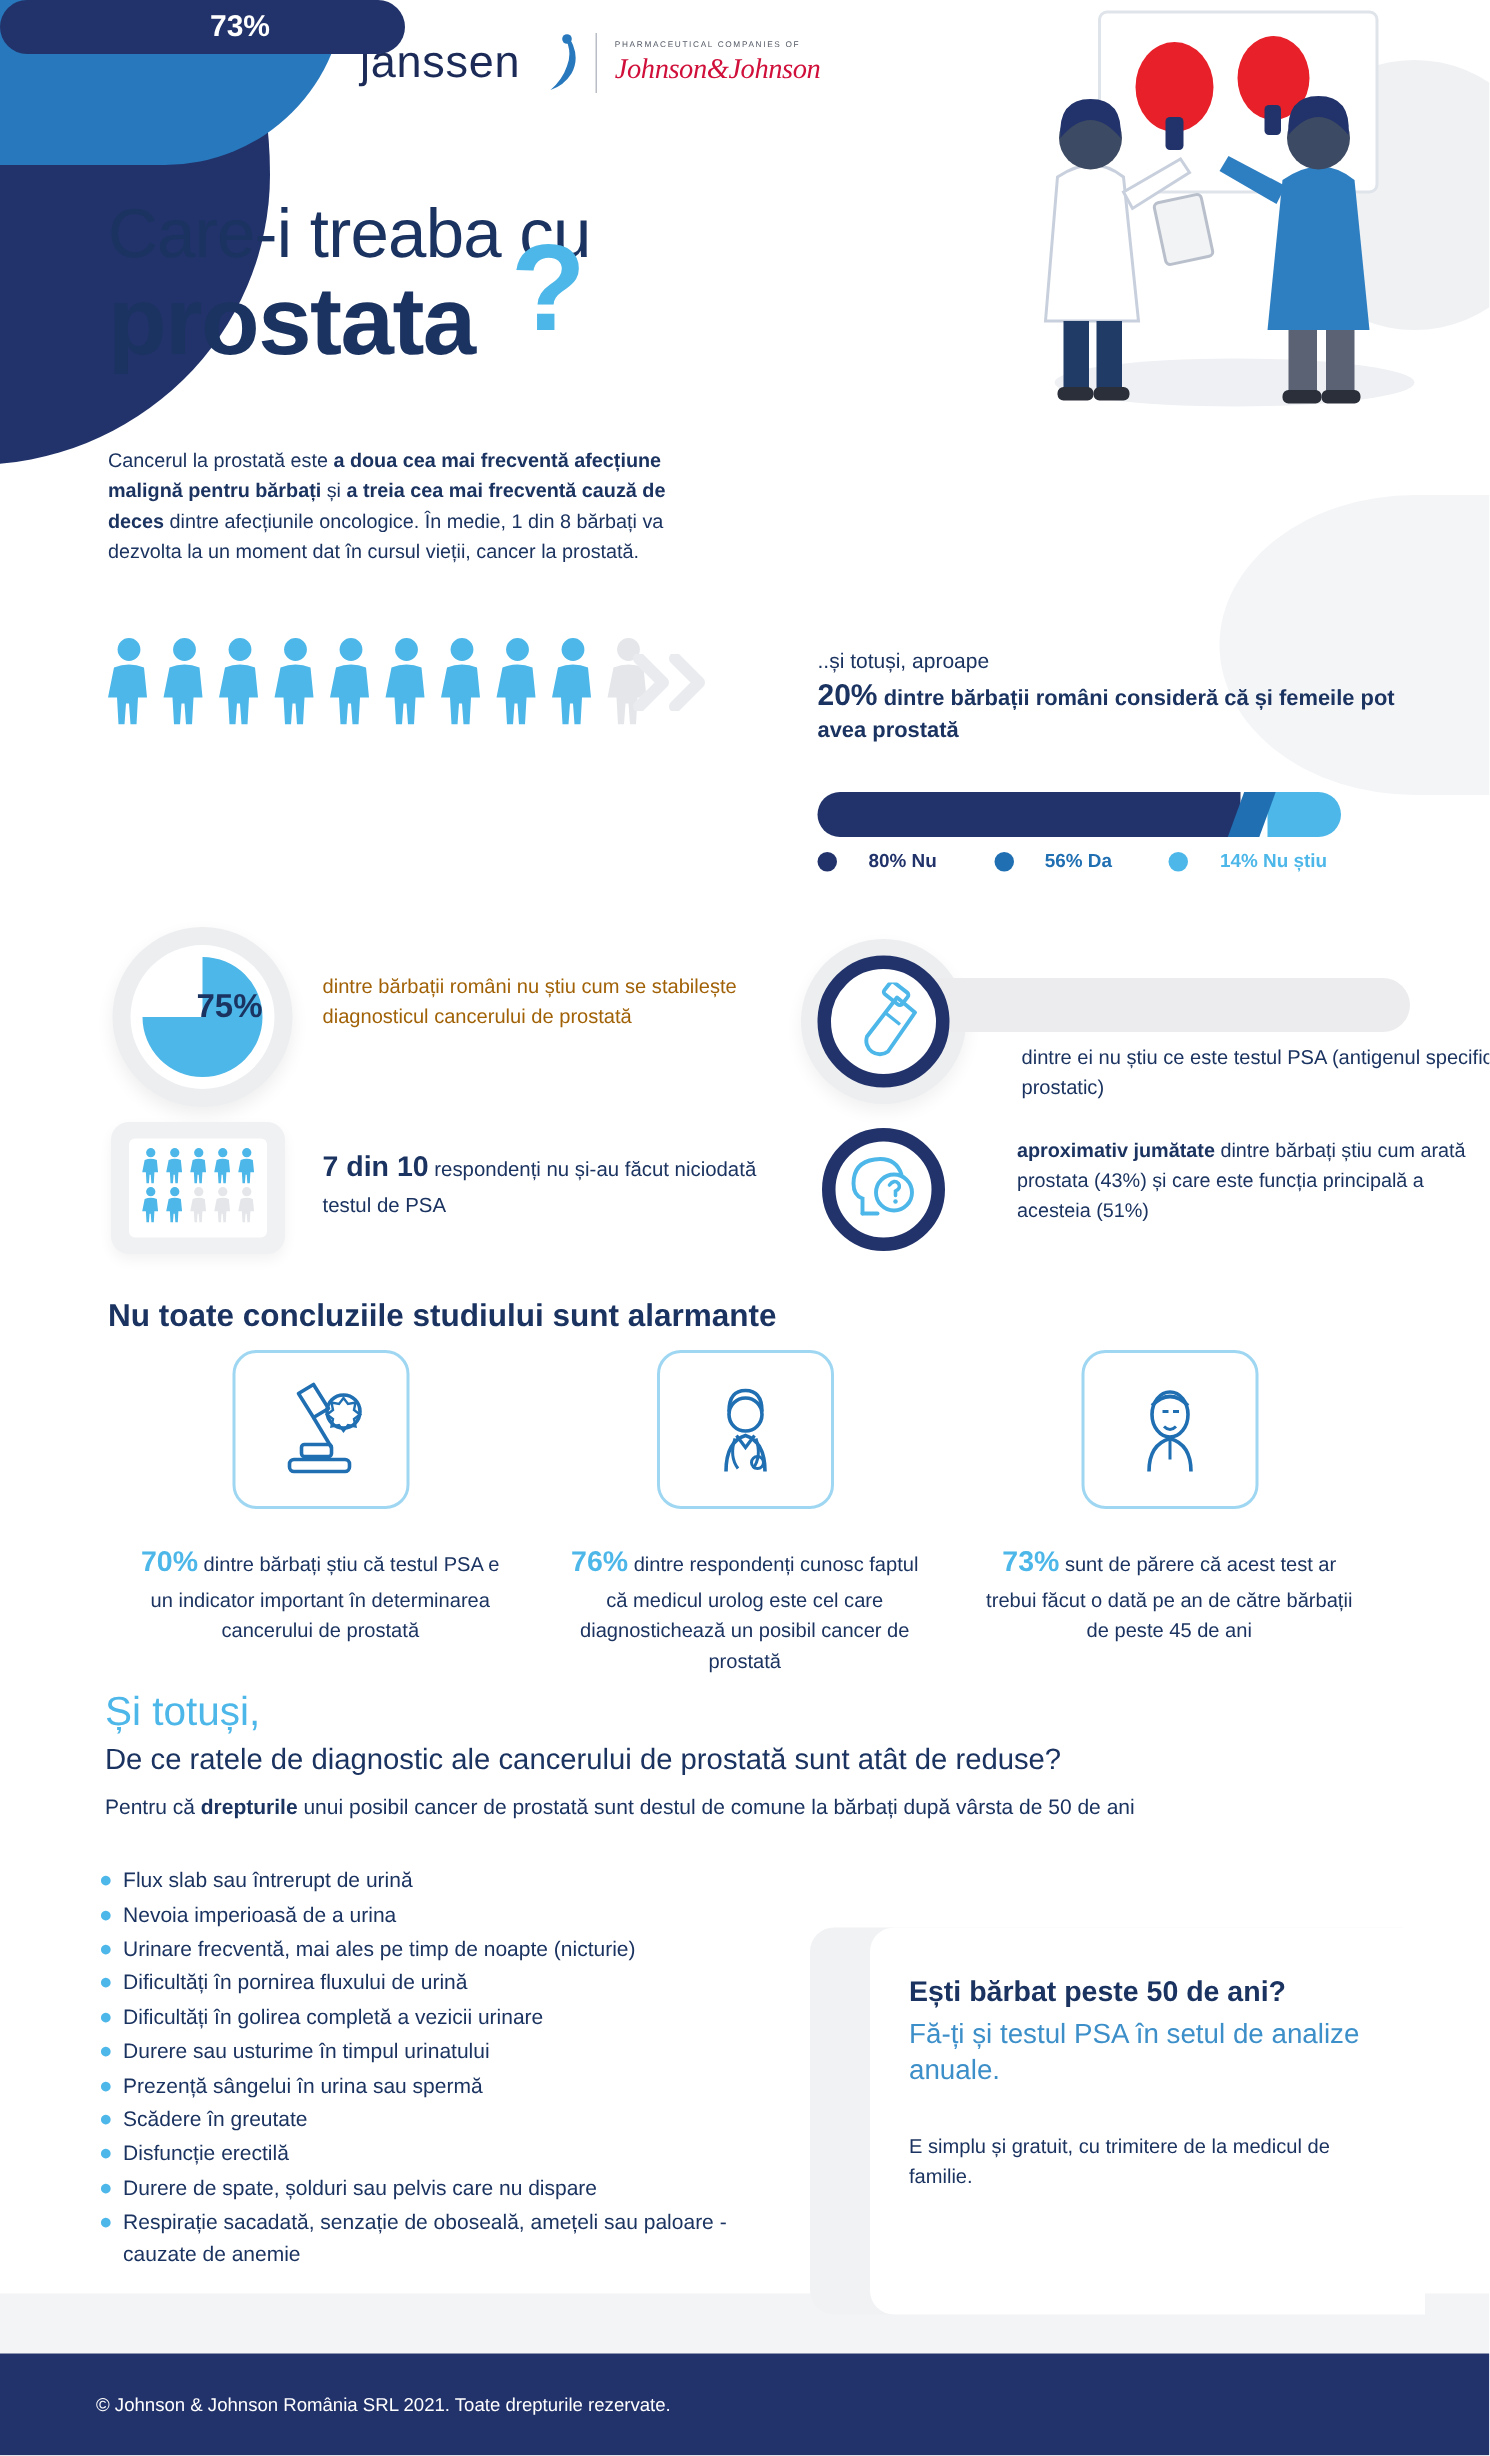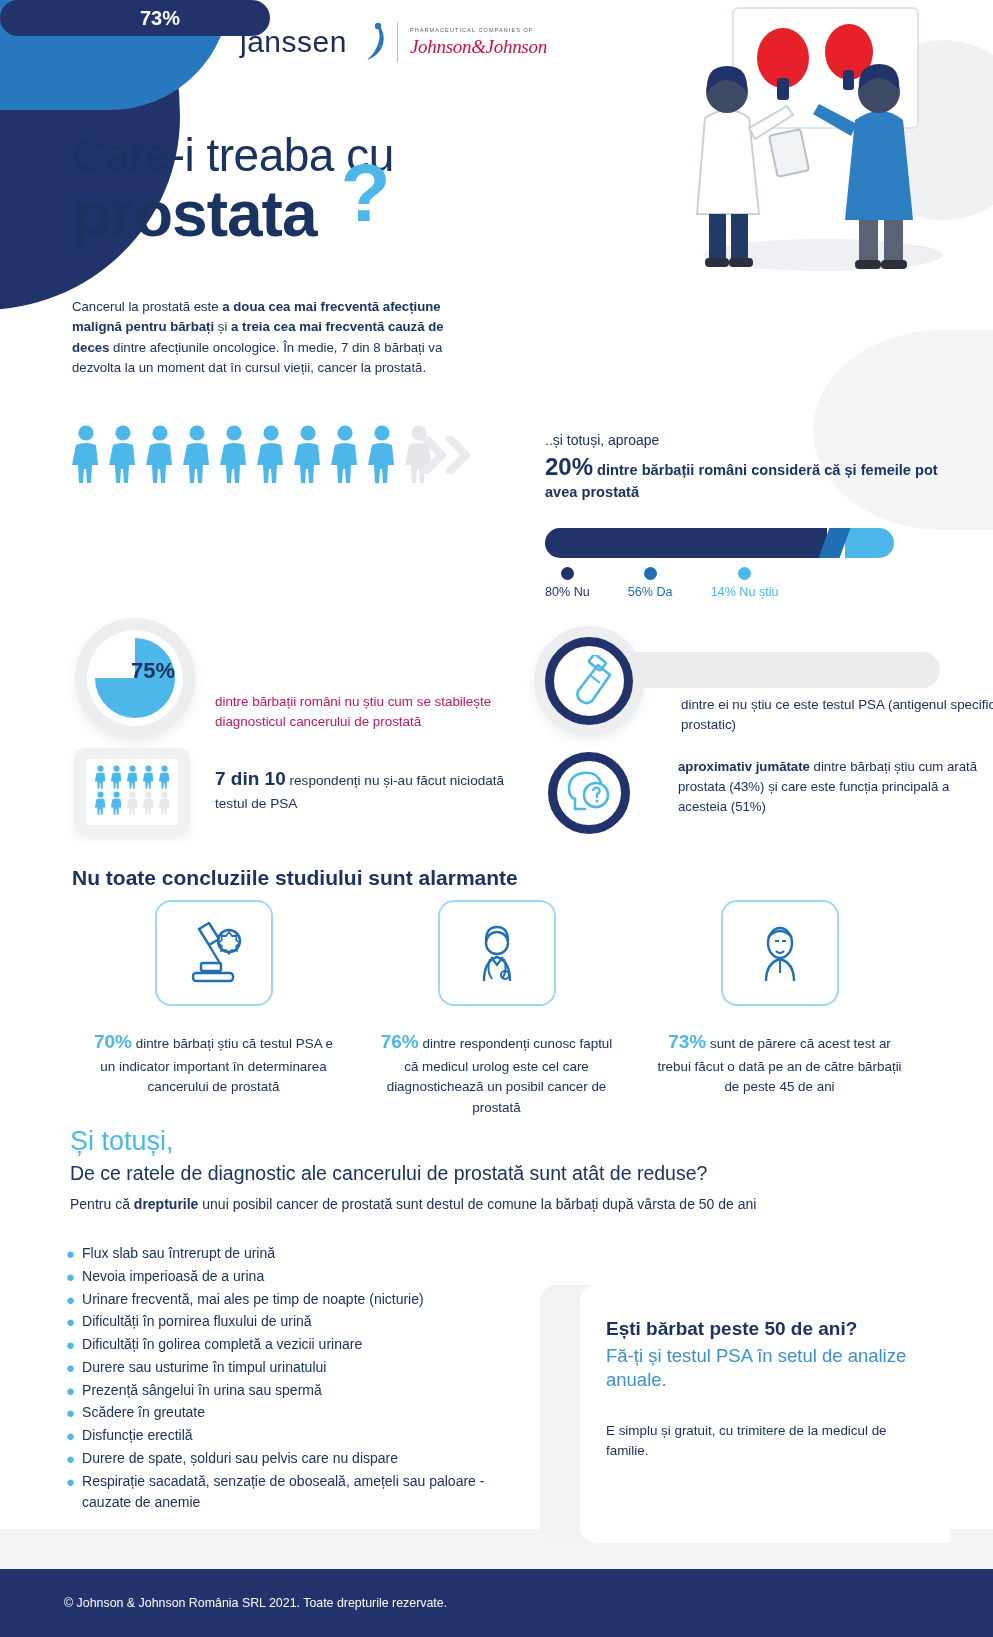--- a/index.html
+++ b/index.html
@@ -112,38 +112,38 @@
   .nine-ten {
     position: absolute; left: 72px; top: 523px; width: 420px;
     color: #1b3360; font-size: 14px; line-height: 1.75; z-index: 7;
   }
   .nine-ten .big { font-size: 19.5px; font-weight: 700; }
 
   
   .twenty-block { position: absolute; left: 545px; top: 432px; width: 400px; z-index: 7; }
   .twenty-small { font-size: 14px; color: #1b3360; margin-bottom: 3px; }
   .twenty-main { font-size: 14.6px; font-weight: 700; color: #1b3360; line-height: 1.35; }
-  .twenty-main .pct { font-size: 24px; font-weight: 700; margin-top: 16px; }
+  .twenty-main .pct { font-size: 20px; font-weight: 700; margin-top: 16px; }
 
   
   .stackbar {
     position: absolute; left: 545px; top: 528px;
     width: 352px; height: 30px; display: flex; z-index: 7;
   }
   .sb-seg { height: 100%; }
   .sb-1 { background: #22336b; border-radius: 15px 0 0 15px; }
   .sb-2 { background: #1f6fb2; }
   .sb-3 { background: #4cb7e8; border-radius: 0 15px 15px 0; }
   .sb-skew { transform: skewX(-20deg); margin-left: -3px; }
 
   .legend {
     position: absolute; left: 545px; top: 567px;
     display: flex; align-items: center; gap: 38px; z-index: 7;
   }
-  .lg-item { display: flex; align-items: center; gap: 5px; font-size: 12.6px; font-weight: 400; flex-direction: column; }
+  .lg-item { display: flex; align-items: center; gap: 21px; font-size: 12.6px; font-weight: 700; }
   .lg-dot { width: 13px; height: 13px; border-radius: 50%; }
 
   
   .donut-card { position: absolute; left: 75px; top: 618px; z-index: 7; }
   .donut-bg {
     width: 120px; height: 120px; border-radius: 50%;
     background: #eceef0; position: relative;
     box-shadow: 0 5px 12px rgba(0,0,0,.07);
   }
   .donut-inner {
@@ -152,21 +152,21 @@
   }
   .donut-pie {
     position: absolute; left: 14px; top: 14px; width: 92px; height: 92px;
   }
   .donut-label {
     position: absolute; left: 56px; top: 40px;
     font-size: 22px; font-weight: 700; color: #1b3360; z-index: 3;
   }
   .donut-text {
     position: absolute; left: 215px; top: 648px; width: 290px;
-    font-size: 13.4px; line-height: 1.5; color: #be185d; z-index: 7; margin-top: 44px;
+    font-size: 13.4px; line-height: 1.5; color: #a16207; z-index: 7;
   }
 
   
   .grid-card {
     position: absolute; left: 74px; top: 748px;
     width: 116px; height: 88px; background: #f0f1f3;
     border-radius: 12px; z-index: 7;
     display: flex; align-items: center; justify-content: center;
     box-shadow: 0 4px 9px rgba(0,0,0,.05);
   }
@@ -343,21 +343,21 @@
 
   <div class="title-wrap">
     <div class="title-line1">Care-i treaba cu</div>
     <div class="title-line2row">
       <span class="title-line2">prostata</span>
       <span class="title-q">?</span>
     </div>
   </div>
 
   <p class="intro">
-    <span>Cancerul la prostată este </span><b>a doua cea mai frecventă afecțiune malignă pentru bărbați</b><span> și </span><b>a treia cea mai frecventă cauză de deces</b><span> dintre afecțiunile oncologice. În medie, 7 din 8 bărbați va dezvolta la un moment dat în cursul vieții, cancer la prostată.</span>
+    <span>Cancerul la prostată este </span><b>a doua cea mai frecventă afecțiune malignă pentru bărbați</b><span> și </span><b>a treia cea mai frecventă cauză de deces</b><span> dintre afecțiunile oncologice. În medie, 1 din 8 bărbați va dezvolta la un moment dat în cursul vieții, cancer la prostată.</span>
   </p>
 
   <div class="people" id="people-row">
       <svg class="person" width="32" height="58" viewBox="0 0 32 58">
         <circle cx="16" cy="8" r="7.6" fill="#4cb7e8"></circle>
         <path d="M6 20 q10-4 20 0 l2 20 h-6 l-1 18 h-4 l-1-14 h-2 l-1 14 h-4 l-1-18 h-6 z" fill="#4cb7e8"></path>
       </svg>
       <svg class="person" width="32" height="58" viewBox="0 0 32 58">
         <circle cx="16" cy="8" r="7.6" fill="#4cb7e8"></circle>
         <path d="M6 20 q10-4 20 0 l2 20 h-6 l-1 18 h-4 l-1-14 h-2 l-1 14 h-4 l-1-18 h-6 z" fill="#4cb7e8"></path>

